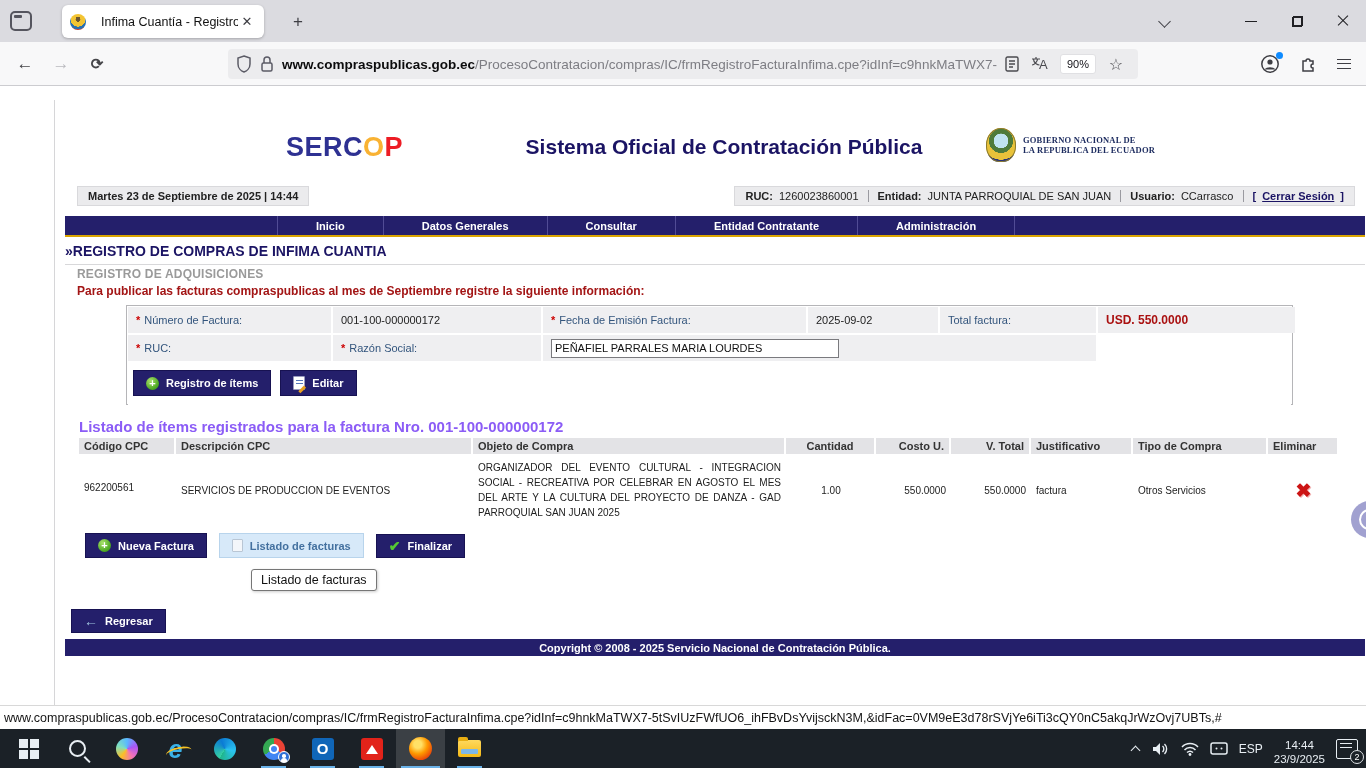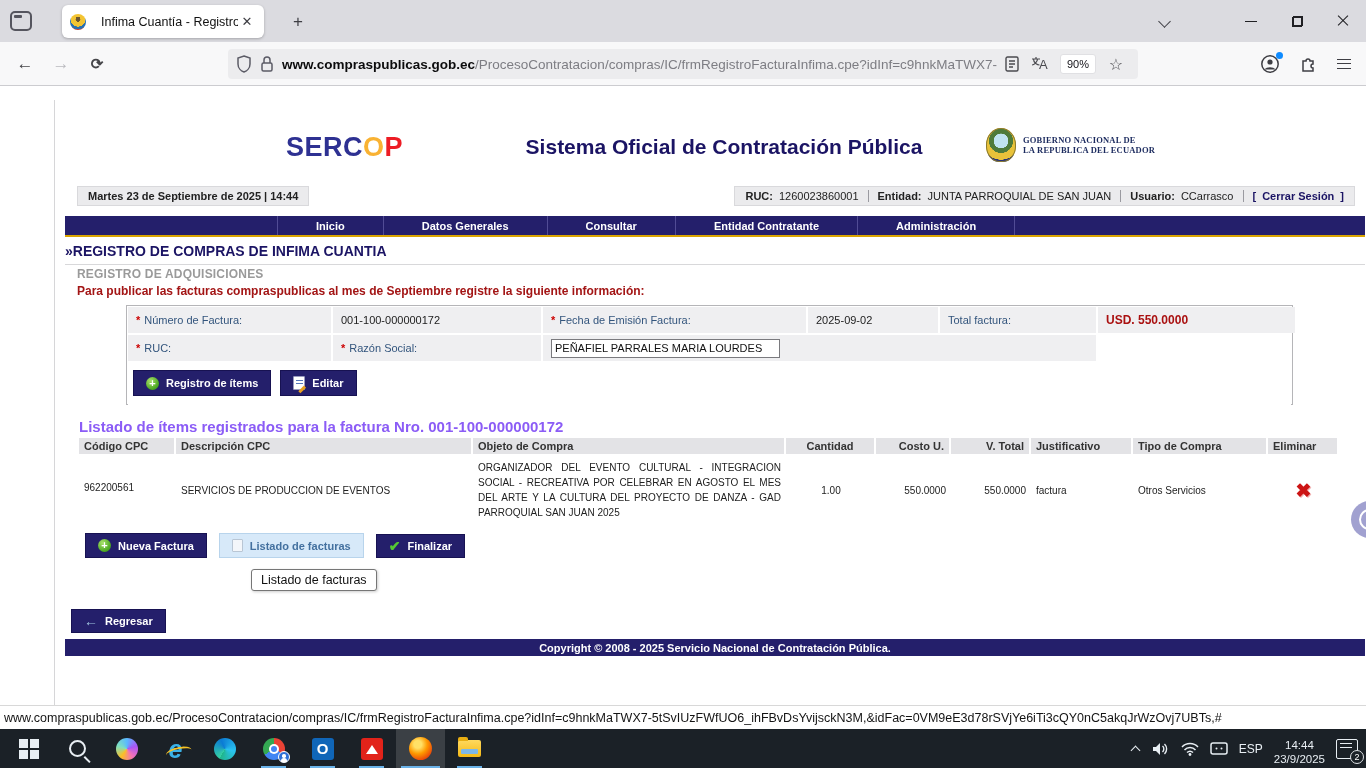--- a/index.html
+++ b/index.html
@@ -64,21 +64,21 @@
   .gov-emblem{width:30px;height:34px;border-radius:50% 50% 46% 46%;background:radial-gradient(circle at 50% 38%,#bfe3f0 0 28%,#4e7b3a 29% 46%,#e8c23a 47% 72%,#27337a 73% 86%,#c43b2f 87% 100%);box-shadow:0 0 0 1px #8a7a30 inset;}
   .gov-text{font-family:"Liberation Serif",serif;font-size:8.5px;font-weight:bold;color:#1b2a5e;line-height:10px;letter-spacing:.2px;}
 
   .datebox{position:absolute;left:36px;top:86px;height:20px;background:#ebebed;border:1px solid #d9d9dc;
            font-size:11px;font-weight:bold;color:#222;display:flex;align-items:center;padding:0 10px;}
   .sessionbox{position:absolute;right:52px;top:86px;height:20px;background:#ebebed;border:1px solid #d9d9dc;
            font-size:11px;color:#222;display:flex;align-items:center;padding:0 10px;gap:6px;white-space:nowrap;}
   .sess-lbl{font-weight:bold;}
   .sess-div{width:1px;height:12px;background:#9a9aa0;margin:0 3px;}
   .logout{color:#1b1464;font-weight:bold;}
-  .logout-link{}
+  .logout-link{text-decoration:underline;}
 
   .navbar{position:absolute;left:24px;top:116px;width:1300px;height:19px;background:#241f6b;display:flex;align-items:stretch;padding-left:212px;}
   .goldline{position:absolute;left:24px;top:135px;width:1300px;height:2px;background:#daa400;}
   .nav-item{color:#fff;font-size:11px;font-weight:bold;display:flex;align-items:center;padding:0 38px;border-left:1px solid #514c95;}
   .nav-item:last-child{border-right:1px solid #514c95;}
 
   .breadcrumb{position:absolute;left:24px;top:143px;width:1300px;font-size:14px;font-weight:bold;color:#1b1464;border-bottom:1px solid #d8d8da;padding-bottom:5px;}
   .sec-title{position:absolute;left:36px;top:167px;font-size:12px;font-weight:bold;color:#9a9a9a;letter-spacing:.2px;}
   .instruction{position:absolute;left:36px;top:184px;font-size:12px;font-weight:bold;color:#a31515;}
 
@@ -327,21 +327,21 @@
           </div>
         <div class="fcell">
             <span class="req">*</span>
             <span class="flabel">RUC:</span>
           </div>
         <div class="fcell">
             <span class="req">*</span>
             <span class="flabel">Razón Social:</span>
           </div>
         <div class="fcell span3">
-            <input class="tinput" style="width: 229px;" value="PEÑAFIEL PARRALES MARIA LOURDES">
+            <input class="tinput" style="width: 288px;" value="PEÑAFIEL PARRALES MARIA LOURDES">
           </div>
       </div>
       <div class="form-btnrow">
         <div class="btn-navy">
             <span class="icon-plus"></span>
             <span>Registro de ítems</span>
           </div>
         <div class="btn-navy">
             <span class="icon-edit"></span>
             <span>Editar</span>

